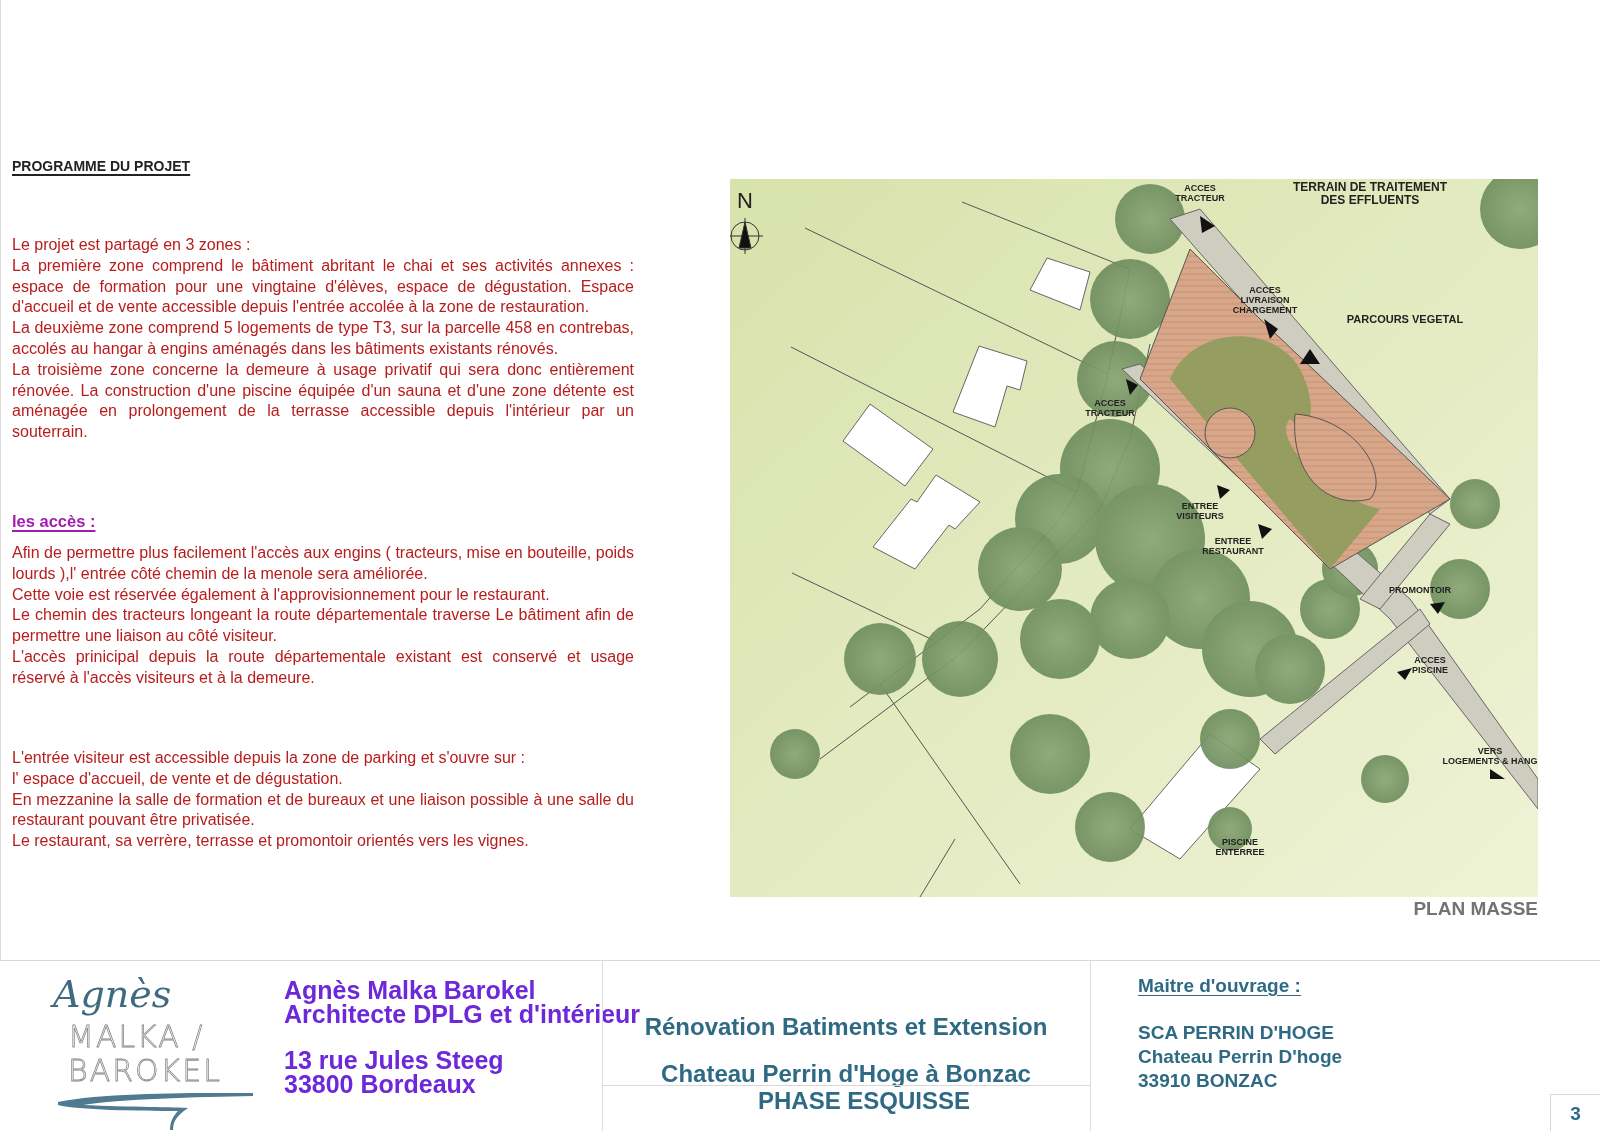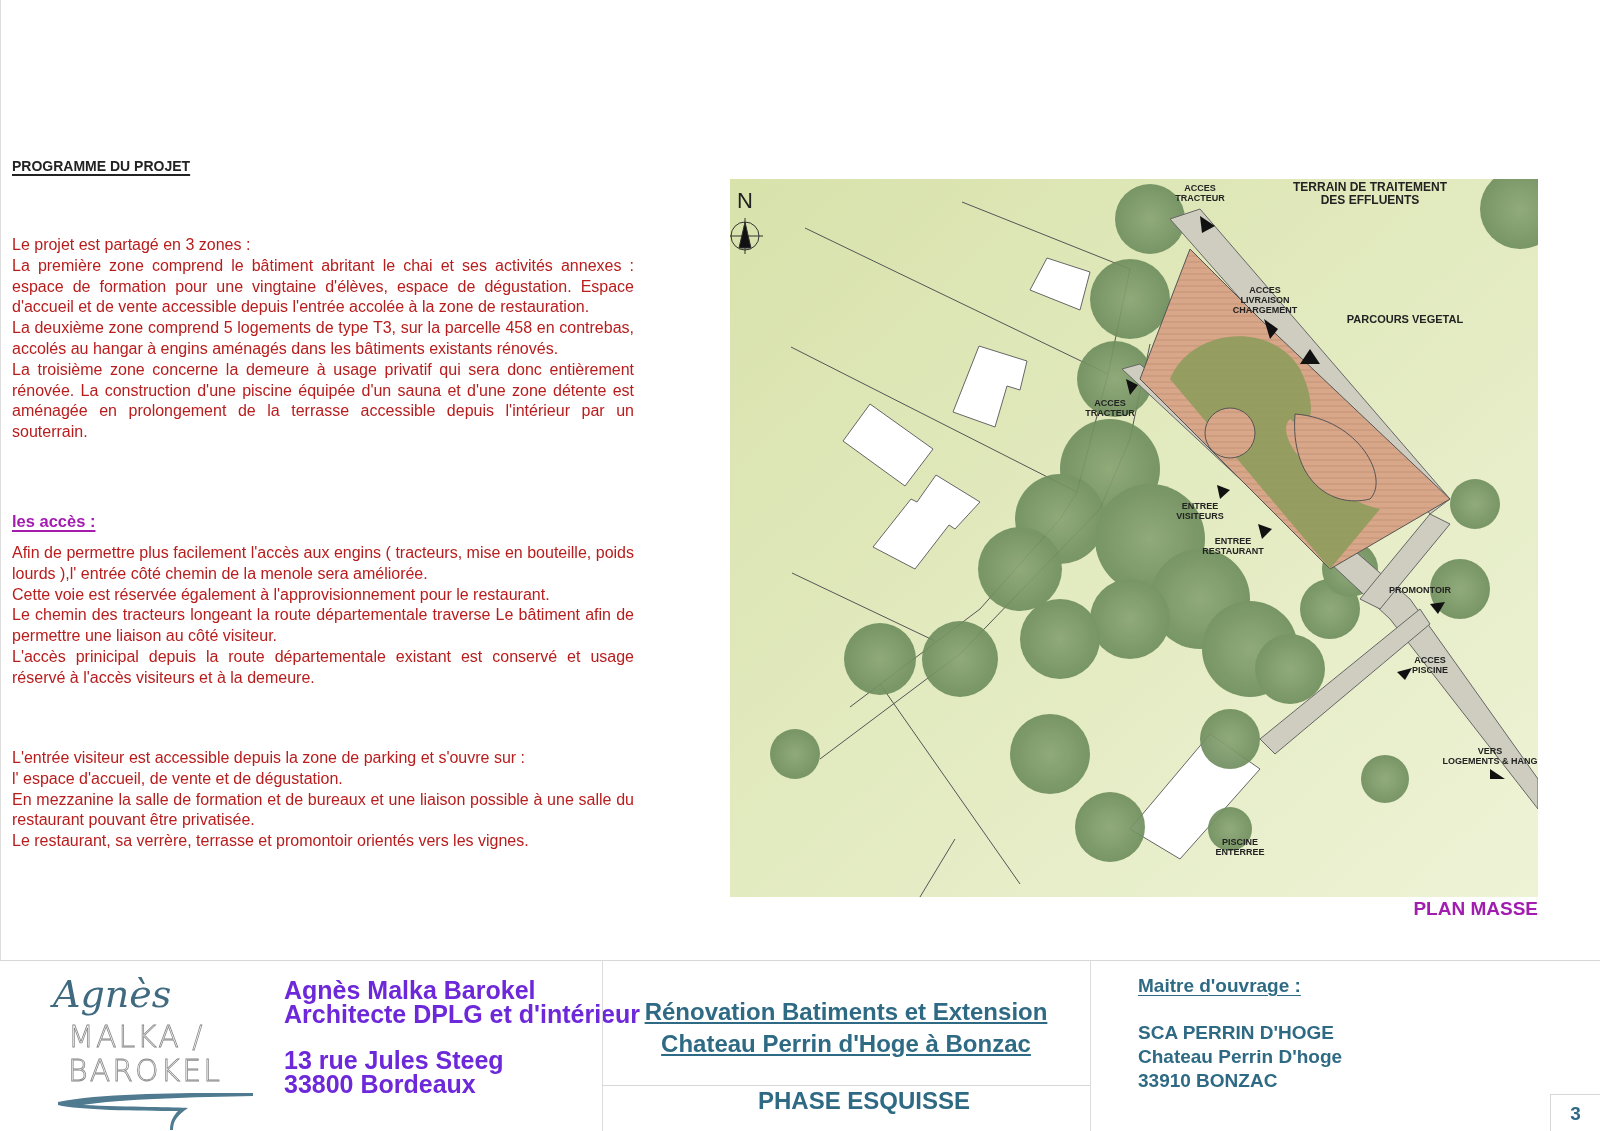--- a/index.html
+++ b/index.html
@@ -7,28 +7,28 @@
   .left-border { position:absolute; left:0; top:0; width:1px; height:960px; background:#dcdcdc; }
   .prog-title { position:absolute; left:12px; top:158px; font-size:14px; font-weight:bold; color:#222; text-decoration:underline; text-decoration-thickness:2px; text-underline-offset:3px; }
   .text-block { position:absolute; left:12px; width:622px; font-size:16px; line-height:20.8px; color:#b91c1c; text-align:justify; }
   .text-block p { margin:0; }
   .text-block .last { text-align:left; }
   .acces-title { position:absolute; left:12px; top:512px; font-size:16.5px; font-weight:bold; color:#a21caf; text-decoration:underline; text-decoration-thickness:2px; text-underline-offset:3px; }
   .map { position:absolute; left:730px; top:179px; width:808px; height:718px; overflow:hidden; background:#dfe7b8; }
   .map svg { position:absolute; left:0; top:0; }
   .map-label { position:absolute; font-size:9px; font-weight:bold; color:#222; text-align:center; line-height:10px; white-space:nowrap; }
   .map-label.big { font-size:12px; line-height:13px; }
-  .plan-masse { position:absolute; right:62px; top:898px; font-size:19px; font-weight:bold; color:#a21caf; }
+  .plan-masse { position:absolute; right:62px; top:898px; font-size:19px; font-weight:bold; color:#737373; }
   .footer { position:absolute; left:0; top:960px; width:1600px; height:171px; border-top:1px solid #d8d8d8; }
   .logo { position:absolute; left:48px; top:965px; width:210px; height:165px; }
   .firm { position:absolute; left:284px; top:978px; font-size:25px; font-weight:bold; color:#6d28d9; line-height:24px; }
   .firm p { margin:0; }
   .vdiv { position:absolute; top:960px; width:1px; height:171px; background:#dcdcdc; }
   .proj { position:absolute; left:602px; top:995px; width:488px; text-align:center; font-size:24px; font-weight:bold; color:#2f6a85; line-height:30px; }
-  .proj p { margin:2px;text-decoration:underline; }
+  .proj p { margin:17px; }
   .hdiv { position:absolute; left:602px; top:1085px; width:488px; height:1px; background:#d8d8d8; }
   .phase { position:absolute; left:602px; top:1087px; width:488px; text-align:center; font-size:24px; font-weight:bold; color:#2f6a85;padding-left:18px; }
   .owner-title { position:absolute; left:1138px; top:975px; font-size:19px; font-weight:bold; color:#2f6a85; text-decoration:underline; text-underline-offset:3px; }
   .owner { position:absolute; left:1138px; top:1021px; font-size:19px; font-weight:bold; color:#2f6a85; line-height:24px; }
   .owner p { margin:0; }
   .page-num { position:absolute; left:1550px; top:1094px; width:50px; height:37px; border:1px solid #d8d8d8; border-right:none; border-bottom:none; font-size:19px; font-weight:bold; color:#2f6a85; text-align:center; line-height:37px; box-sizing:border-box; }
 </style>
 </head>
 <body>
 

